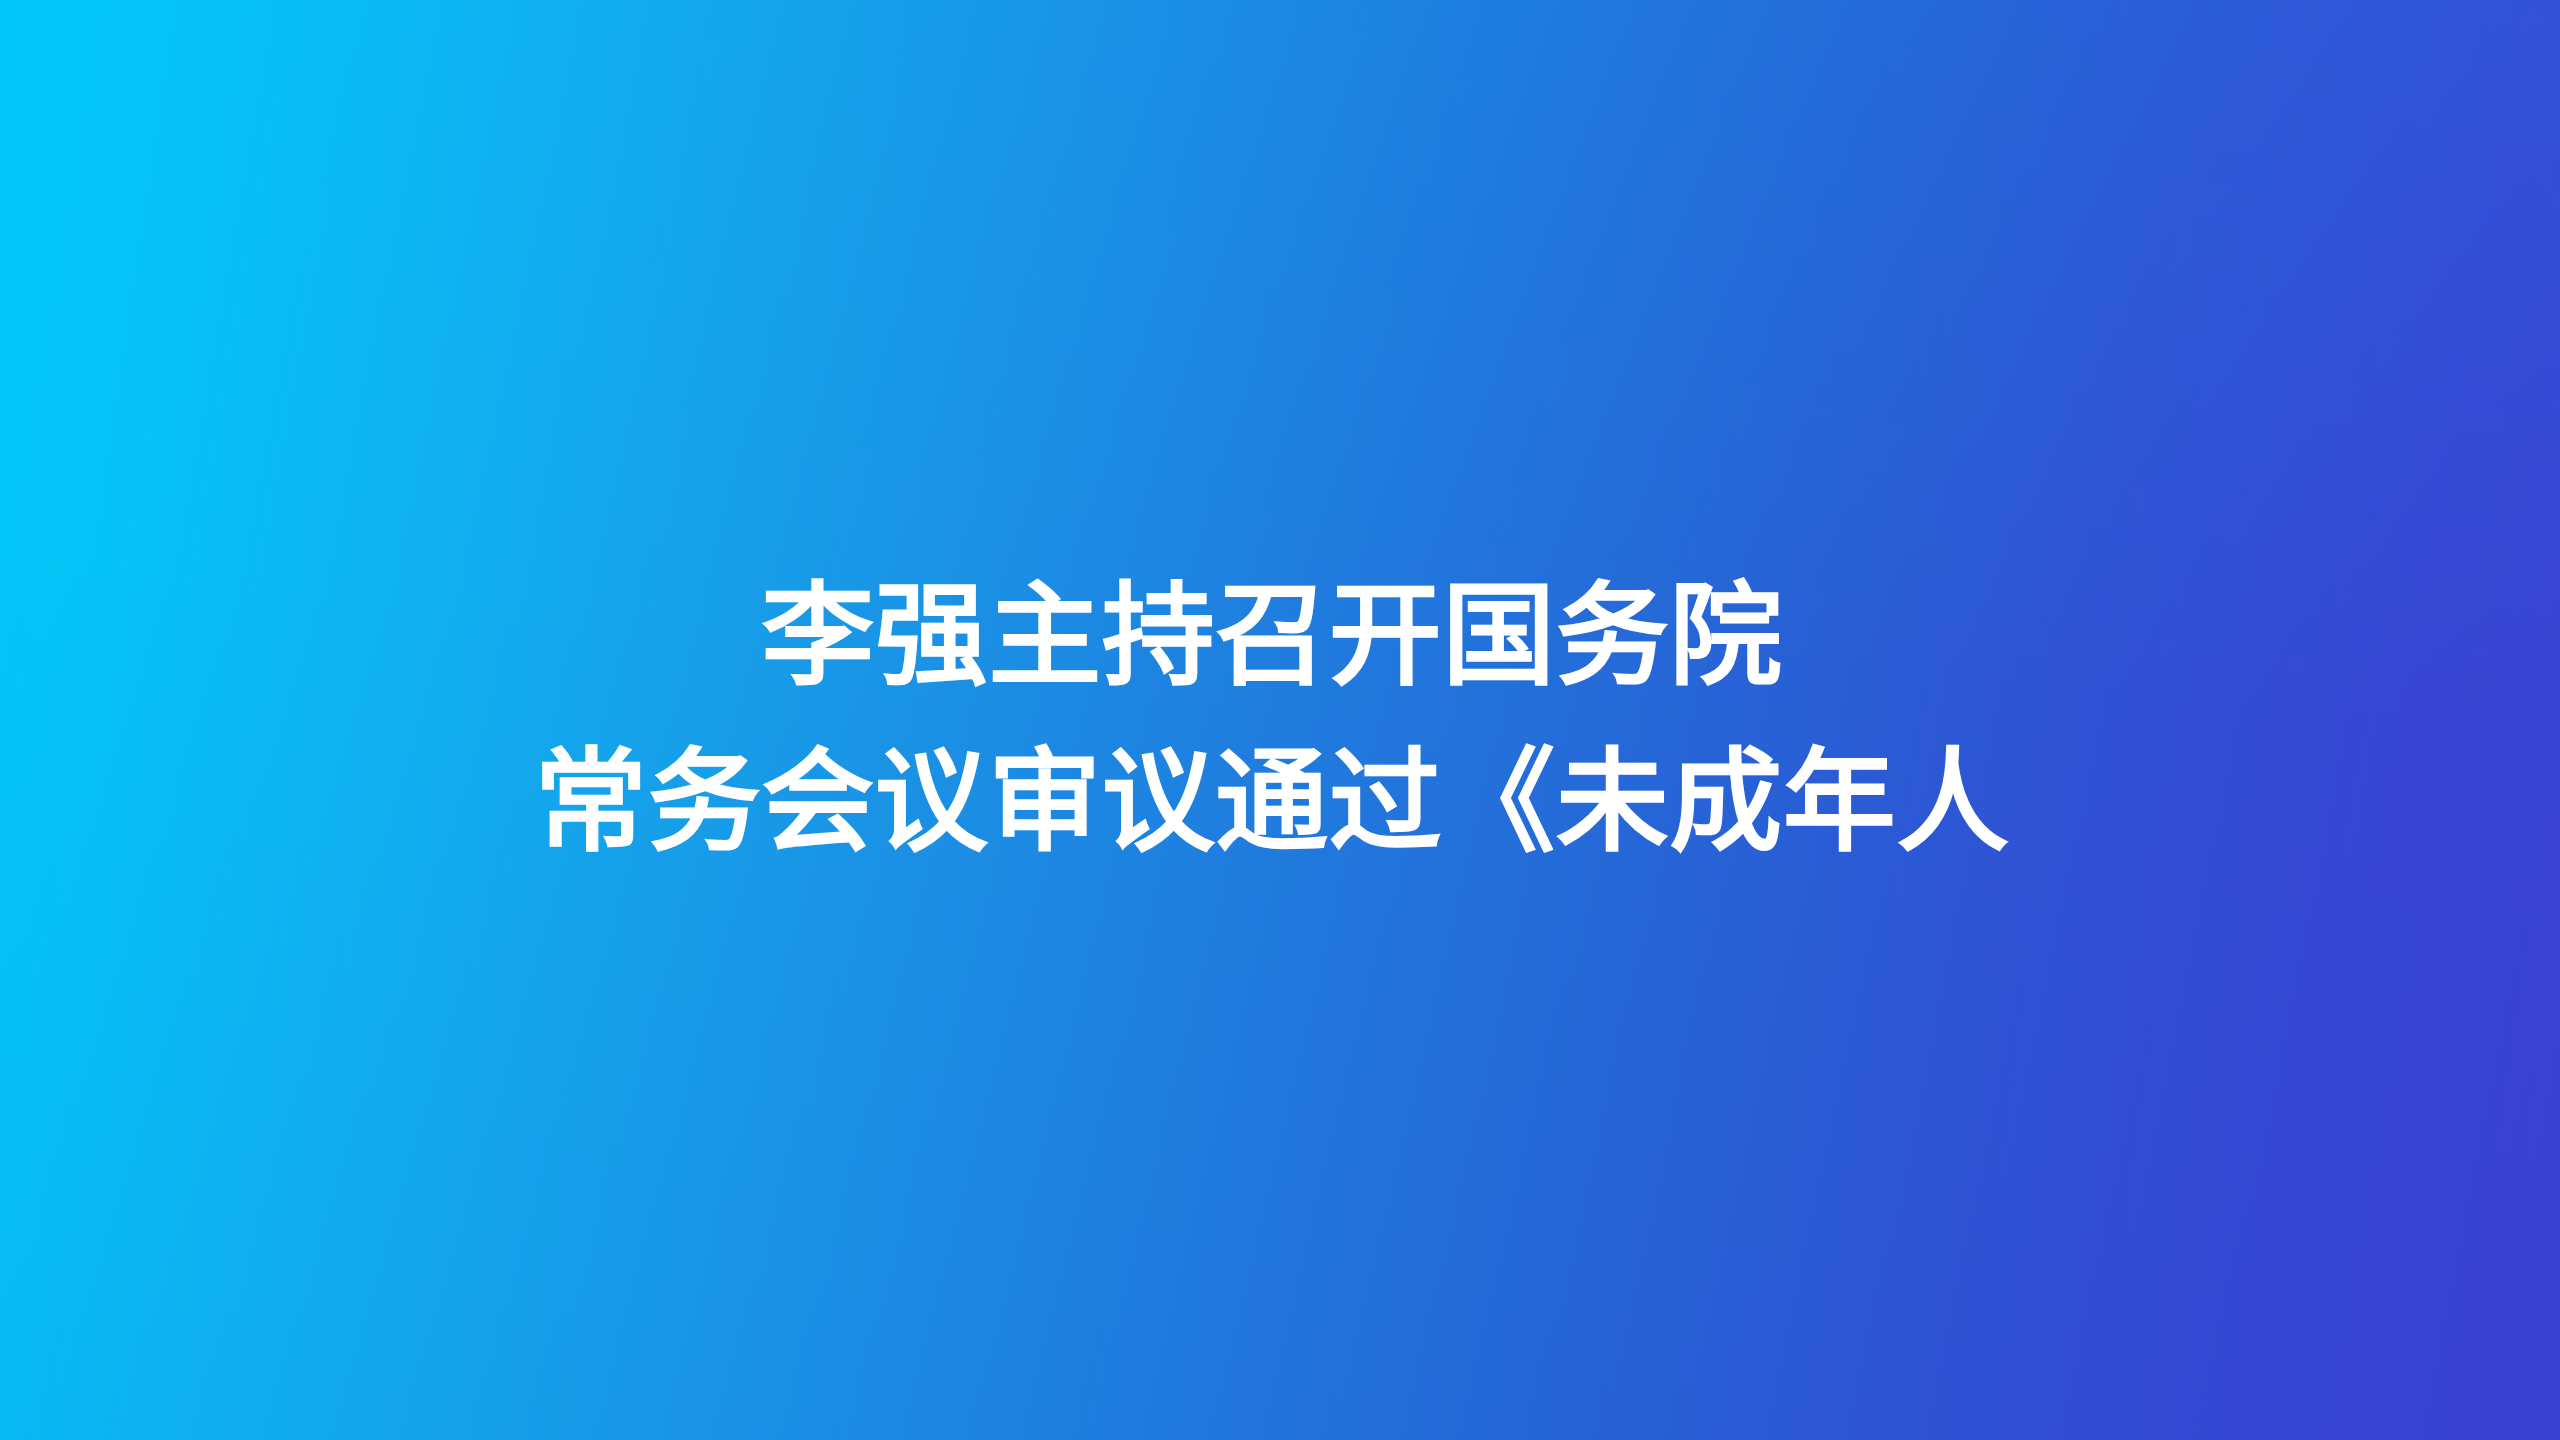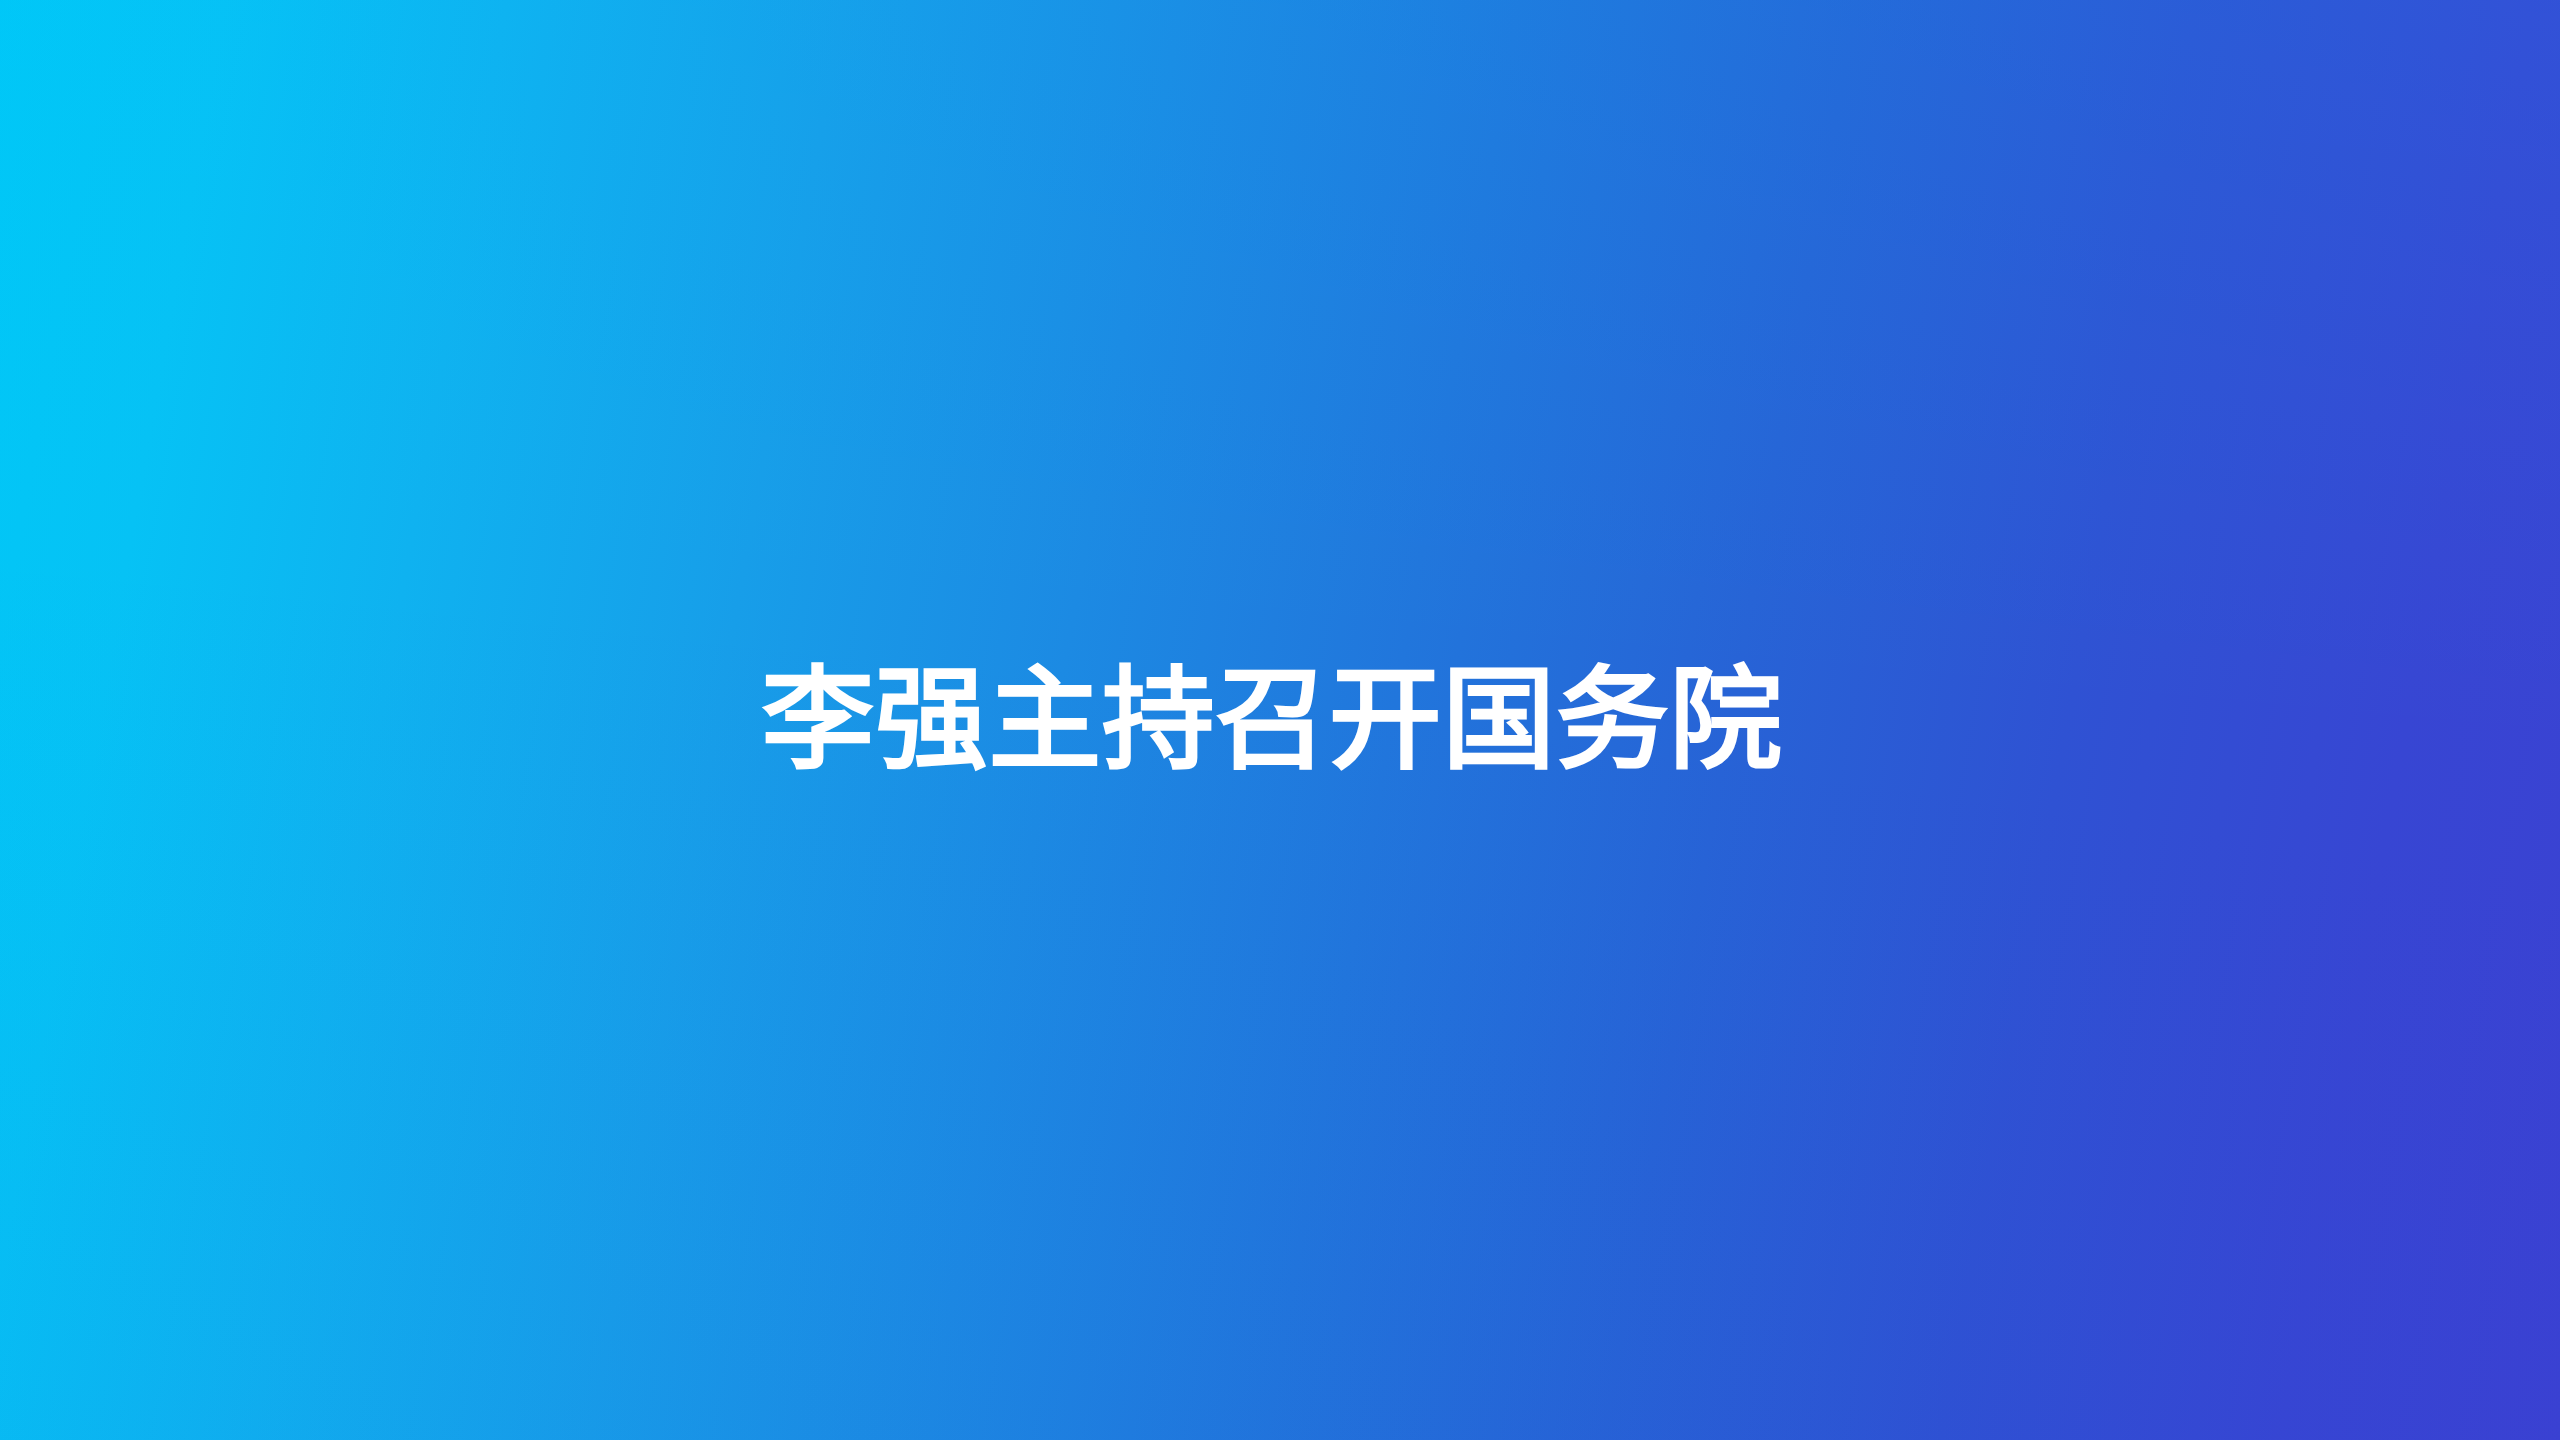--- a/index.html
+++ b/index.html
@@ -58,29 +58,31 @@
 
   .headline-line {
     display: block;
     font-size: 113px;
     line-height: 166px;
     font-weight: 700;
     letter-spacing: 0.5px;
     color: #FFFFFF;
     white-space: nowrap;
     text-rendering: optimizeLegibility;
+    font-family: Liberation Serif, serif;
   }
 </style>
 </head>
 <body>
 
 <div id="headline-card">
 
   <div id="gradient-overlay"></div>
 
   <div id="headline-text-block">
 
     <span class="headline-line">李强主持召开国务院</span>
 
+    <span class="headline-line">常务会议审议通过《未成年人</span>
 
 
   </div>
 </div>
 
 </body></html>

